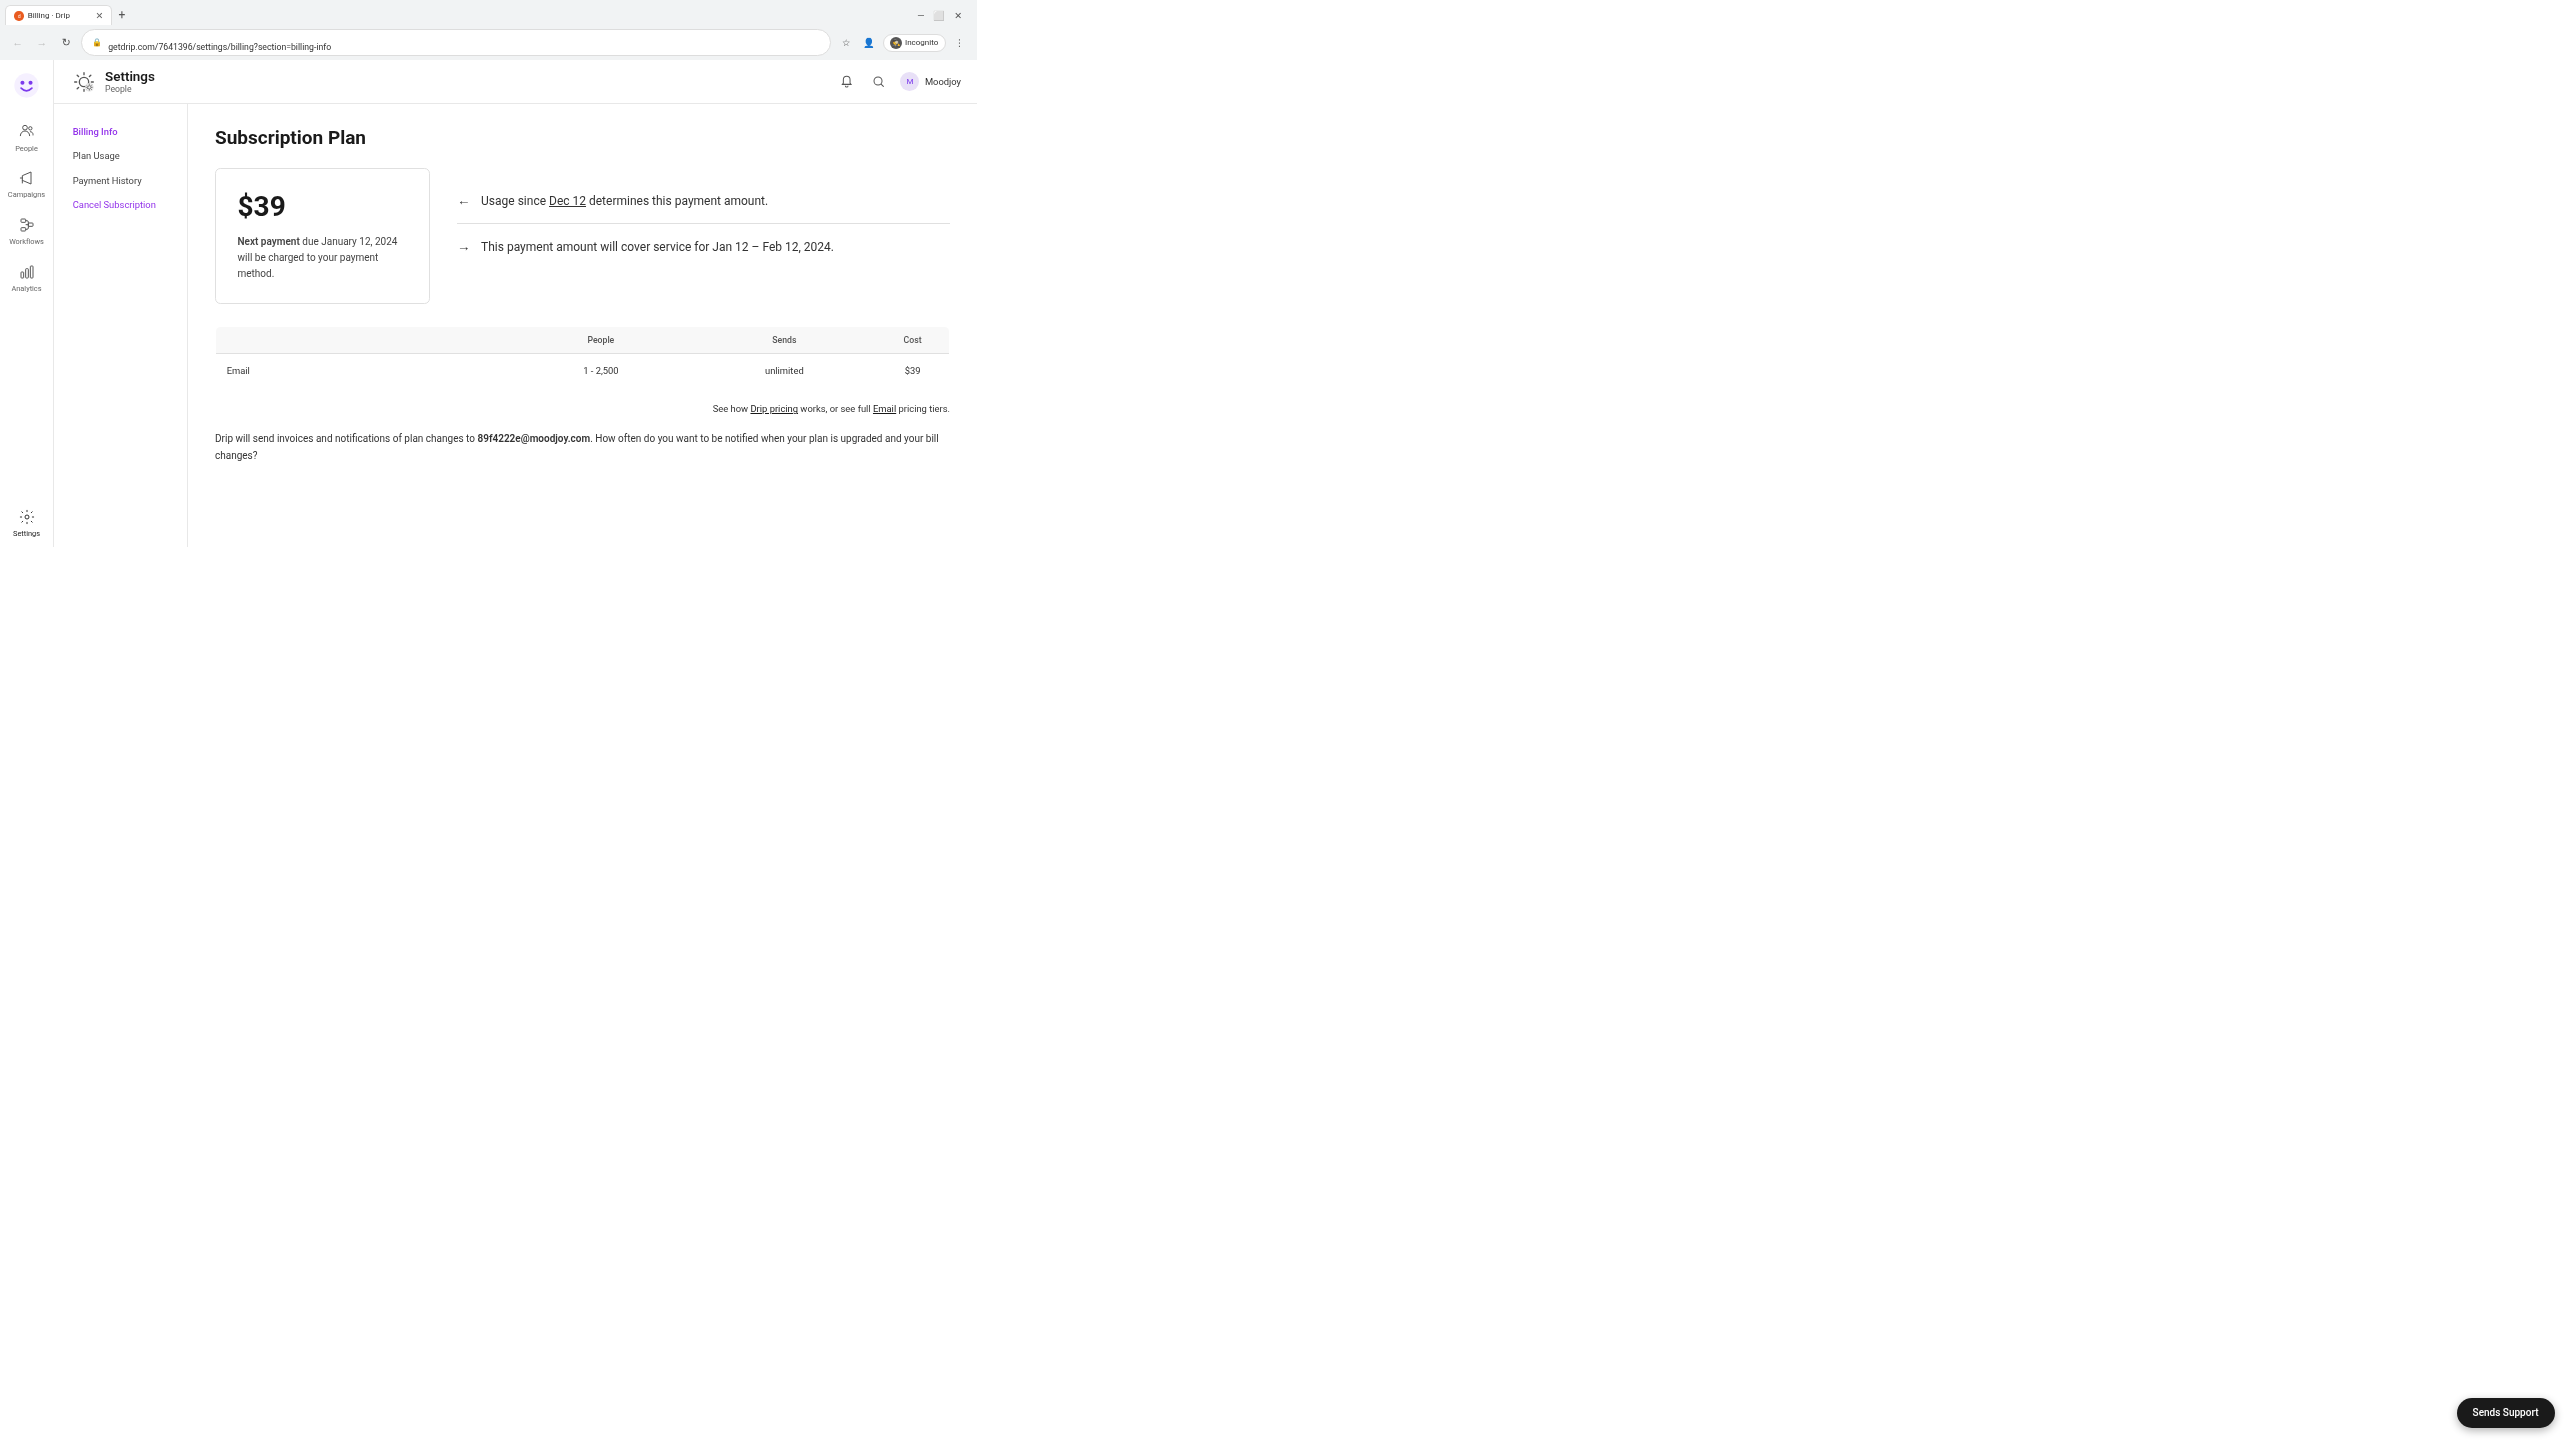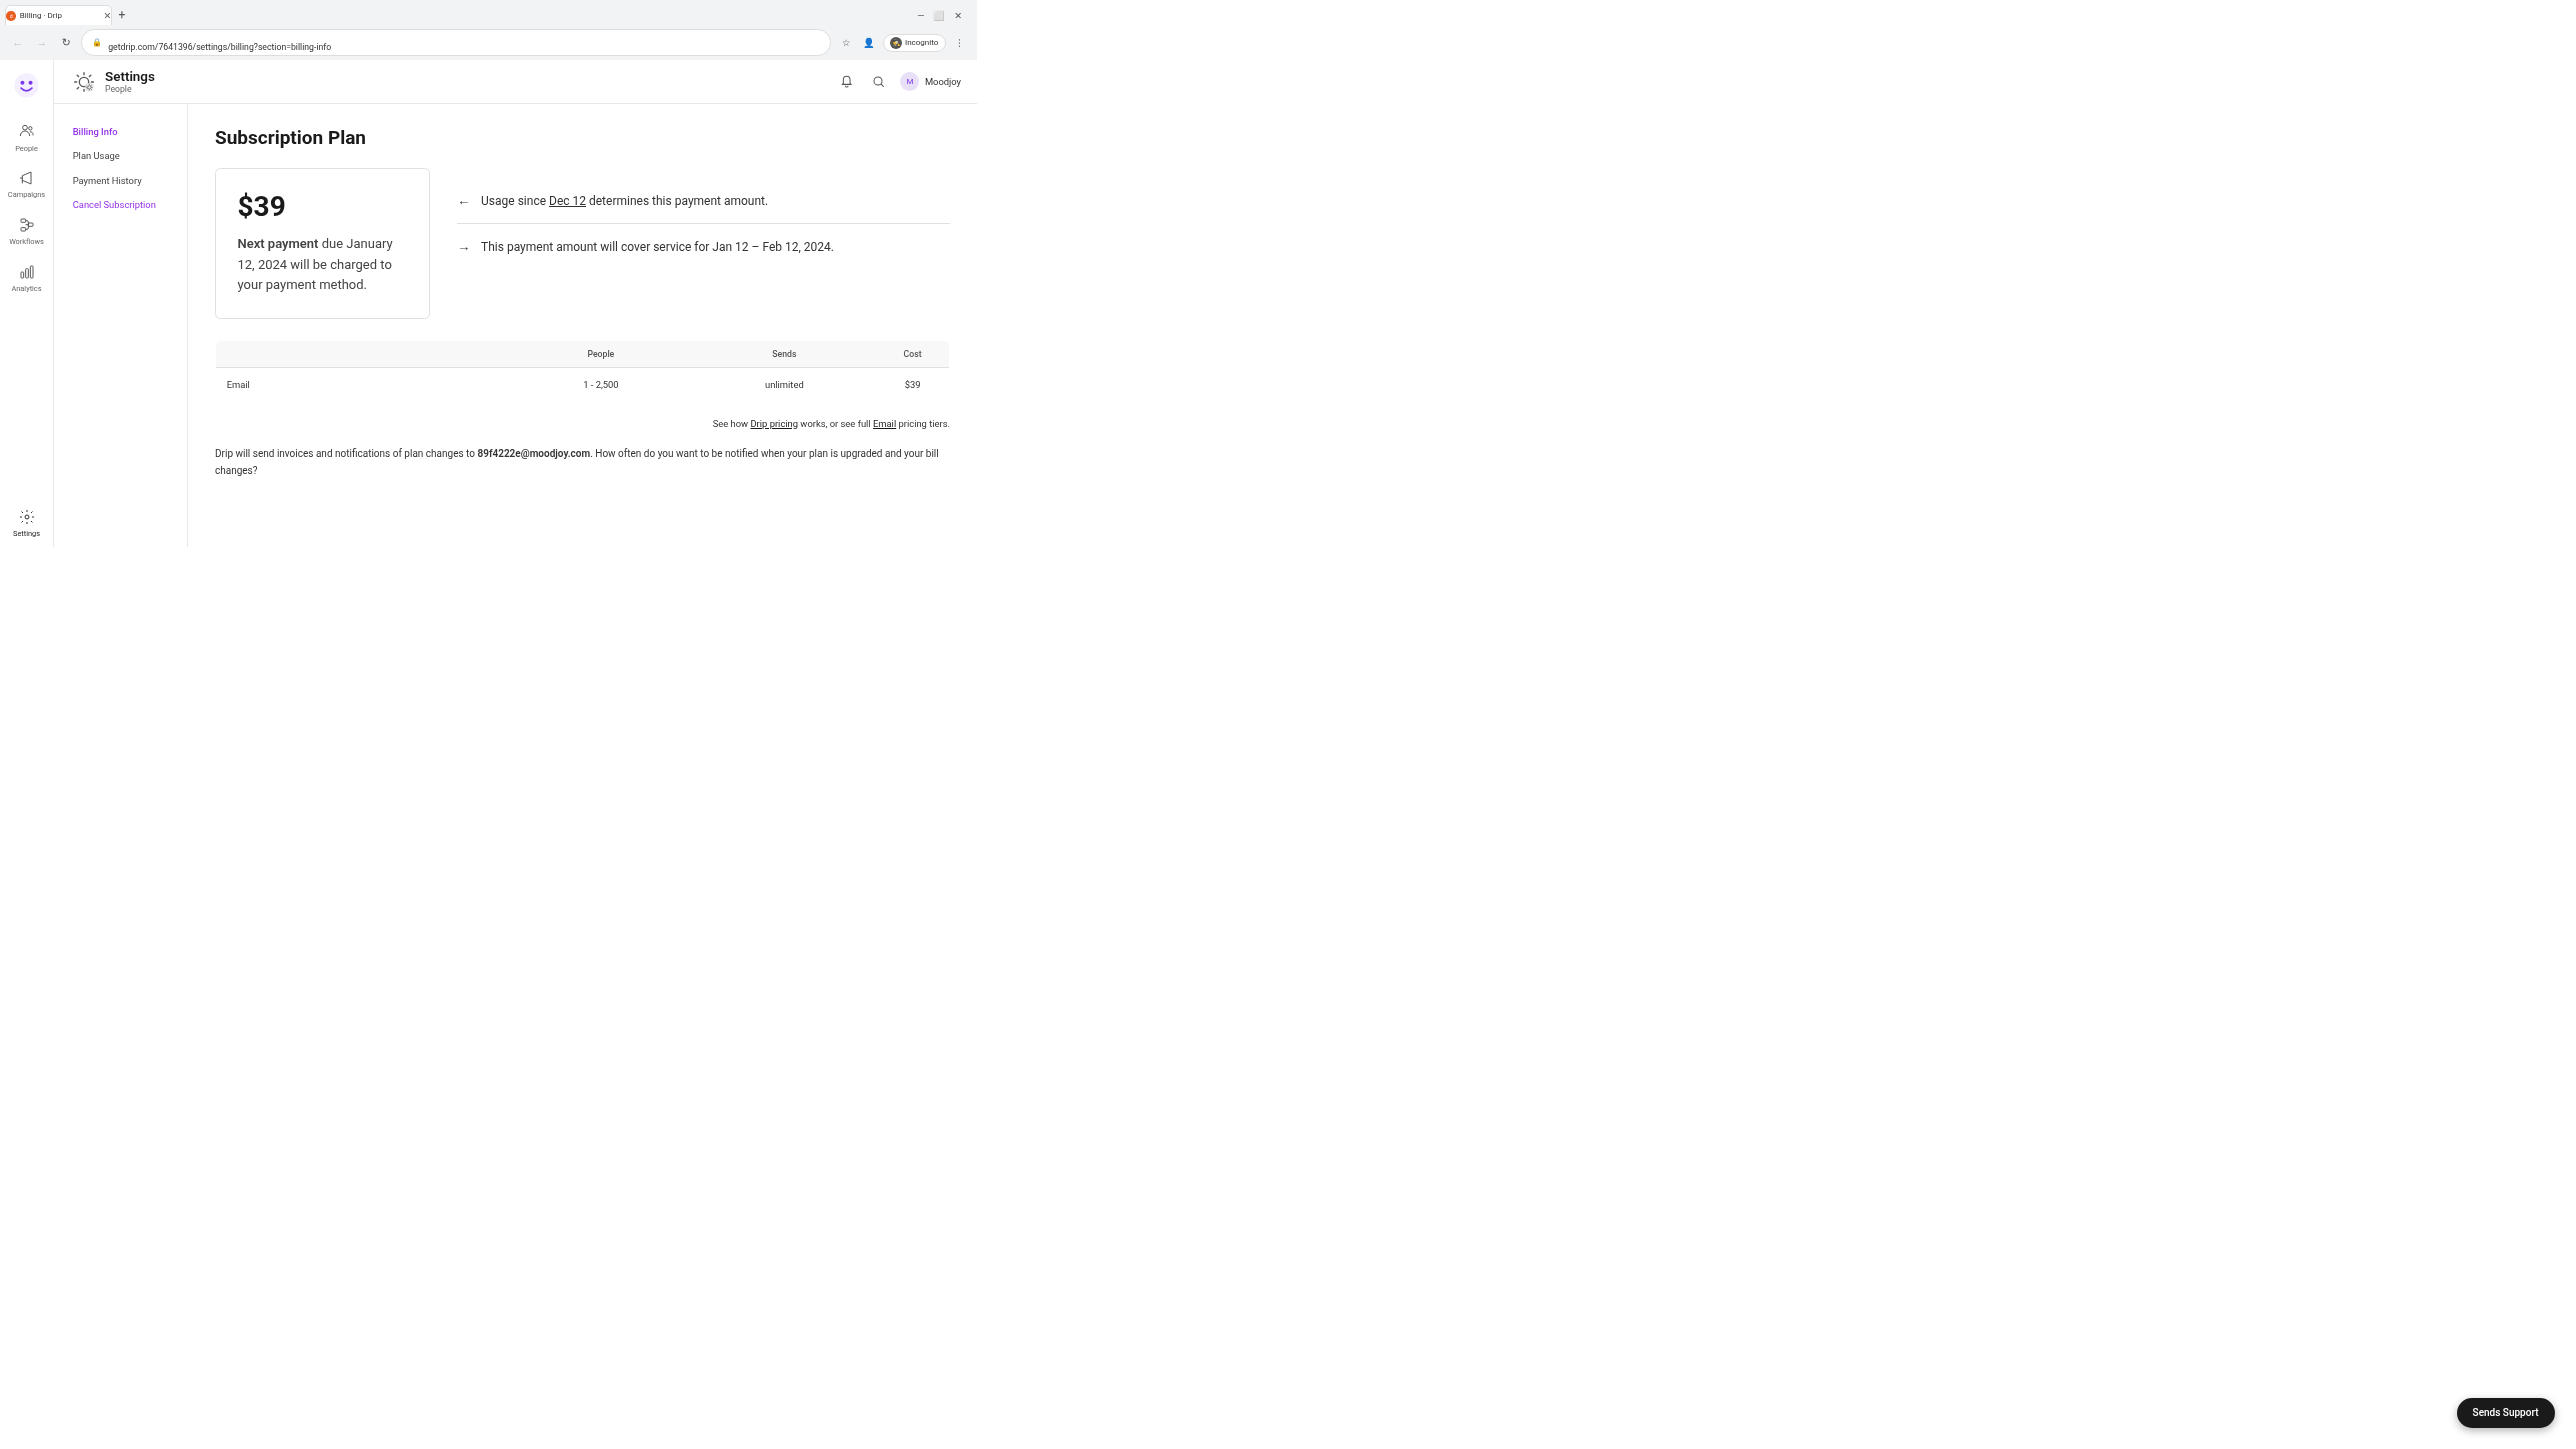--- a/index.html
+++ b/index.html
@@ -11,21 +11,21 @@
       overflow: hidden;
       width: 977px;
       height: 547px;
     }
     .tab {
       display: flex;
       align-items: center;
       gap: 4px;
       background: #fff;
       border-radius: 5.4px 5.4px 0 0;
-      padding: 4px 0;
+      padding: 4px 8px;
       font-size: 8px;
       color: #333;
       min-width: 107px;
       border: 0.7px solid #ddd;
       border-bottom: none;
     }
     .tab-favicon {
       width: 9.4px;
       height: 9.4px;
       background: #e95c20;
@@ -324,21 +324,21 @@
       min-width: 188px;
       max-width: 215px;
     }
     .price-amount {
       font-size: 28px;
       font-weight: 700;
       color: #1a1a1a;
       margin-bottom: 10.7px;
     }
     .payment-info {
-      font-size: 13px;
+      font-size: 10px;
       color: #444;
       line-height: 1.6;
     }
     .payment-info strong { font-weight: 600; }
 
     
     .billing-info-arrows {
       flex: 1;
       display: flex;
       flex-direction: column;

